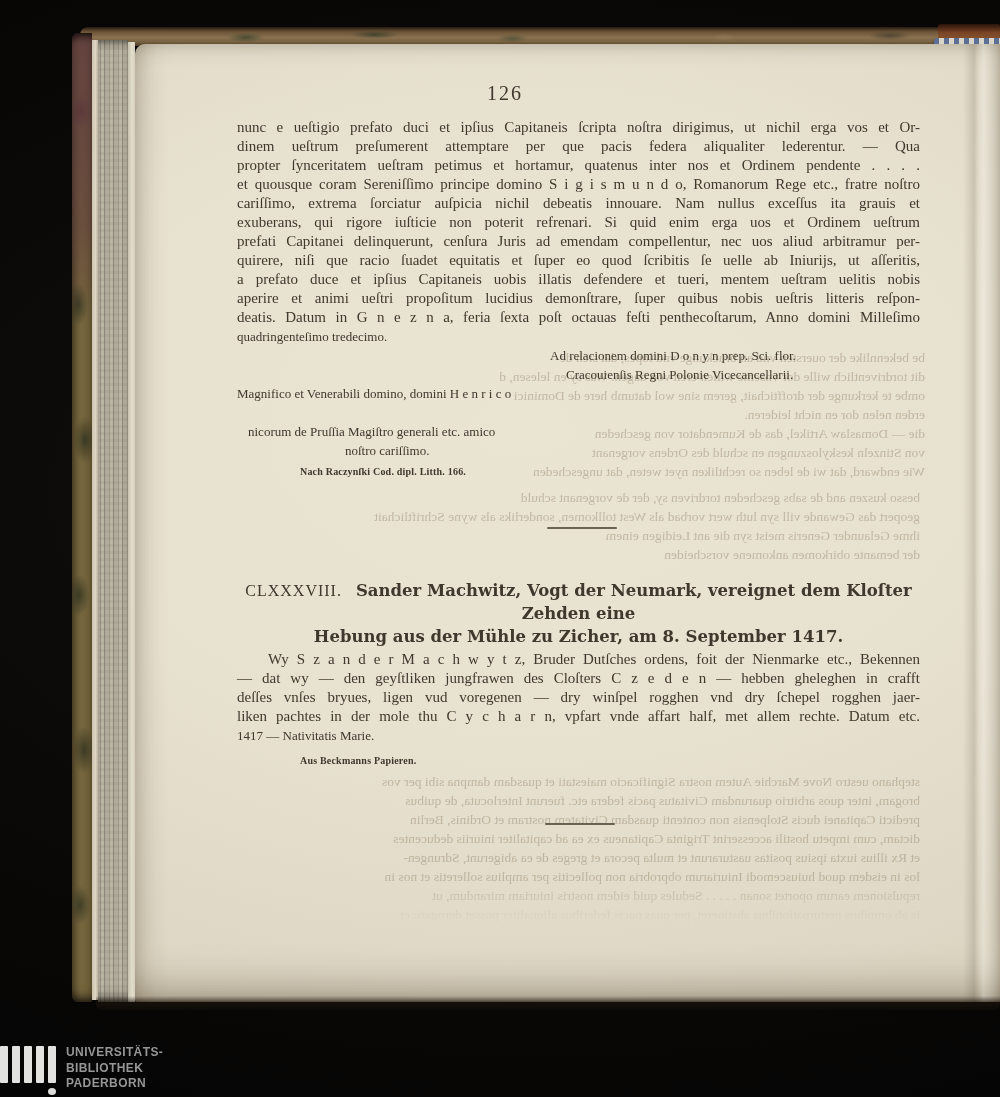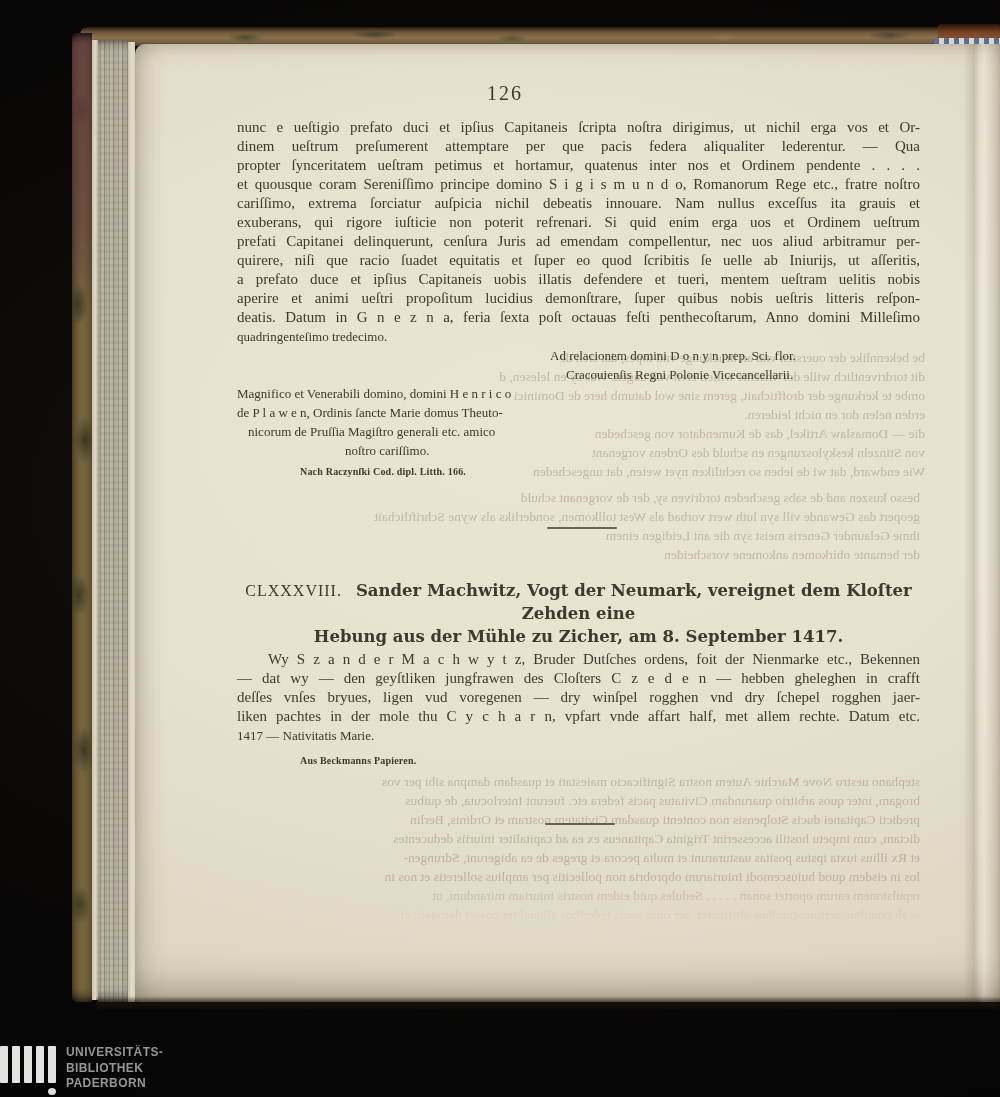--- a/index.html
+++ b/index.html
@@ -138,21 +138,20 @@
       <div class="jline">a prefato duce et ipſius Capitaneis uobis illatis defendere et tueri, mentem ueſtram uelitis nobis</div>
       <div class="jline">aperire et animi ueſtri propoſitum lucidius demonſtrare, ſuper quibus nobis ueſtris litteris reſpon-</div>
       <div class="jline">deatis. Datum in G n e z n a, feria ſexta poſt octauas feſti penthecoſtarum, Anno domini Milleſimo</div>
       <div class="line">quadringenteſimo tredecimo.</div>
     </div>
 
     <div class="line ink" style="position:absolute;left:415px;top:302px;">Ad relacionem domini D o n y n prep. Sci. flor.</div>
     <div class="line ink" style="position:absolute;left:431px;top:321px;">Cracouienſis Regni Polonie Vicecancellarii.</div>
 
     <div class="line ink" style="position:absolute;left:102px;top:340px;">Magnifico et Venerabili domino, domini H e n r i c o</div>
-    <div class="line ink" style="position:absolute;left:102px;top:359px;">de P l a w e n, Ordinis ſancte Marie domus Theuto-</div>
     <div class="line ink" style="position:absolute;left:113px;top:378px;">nicorum de Pruſſia Magiſtro generali etc. amico</div>
     <div class="line ink" style="position:absolute;left:210px;top:397px;">noſtro cariſſimo.</div>
 
     <div class="line small ink" style="position:absolute;left:165px;top:418px;">Nach Raczynſki Cod. dipl. Litth. 166.</div>
 
     <div class="rule" style="left:412px;top:483px;"></div>
 
     <div class="heading ink" style="top:535px;">
       <span class="num">CLXXXVIII.</span><span class="frak">Sander Machwitz, Vogt der Neumark, vereignet dem Kloſter Zehden eine</span>
       <div class="frak">Hebung aus der Mühle zu Zicher, am 8. September 1417.</div>

